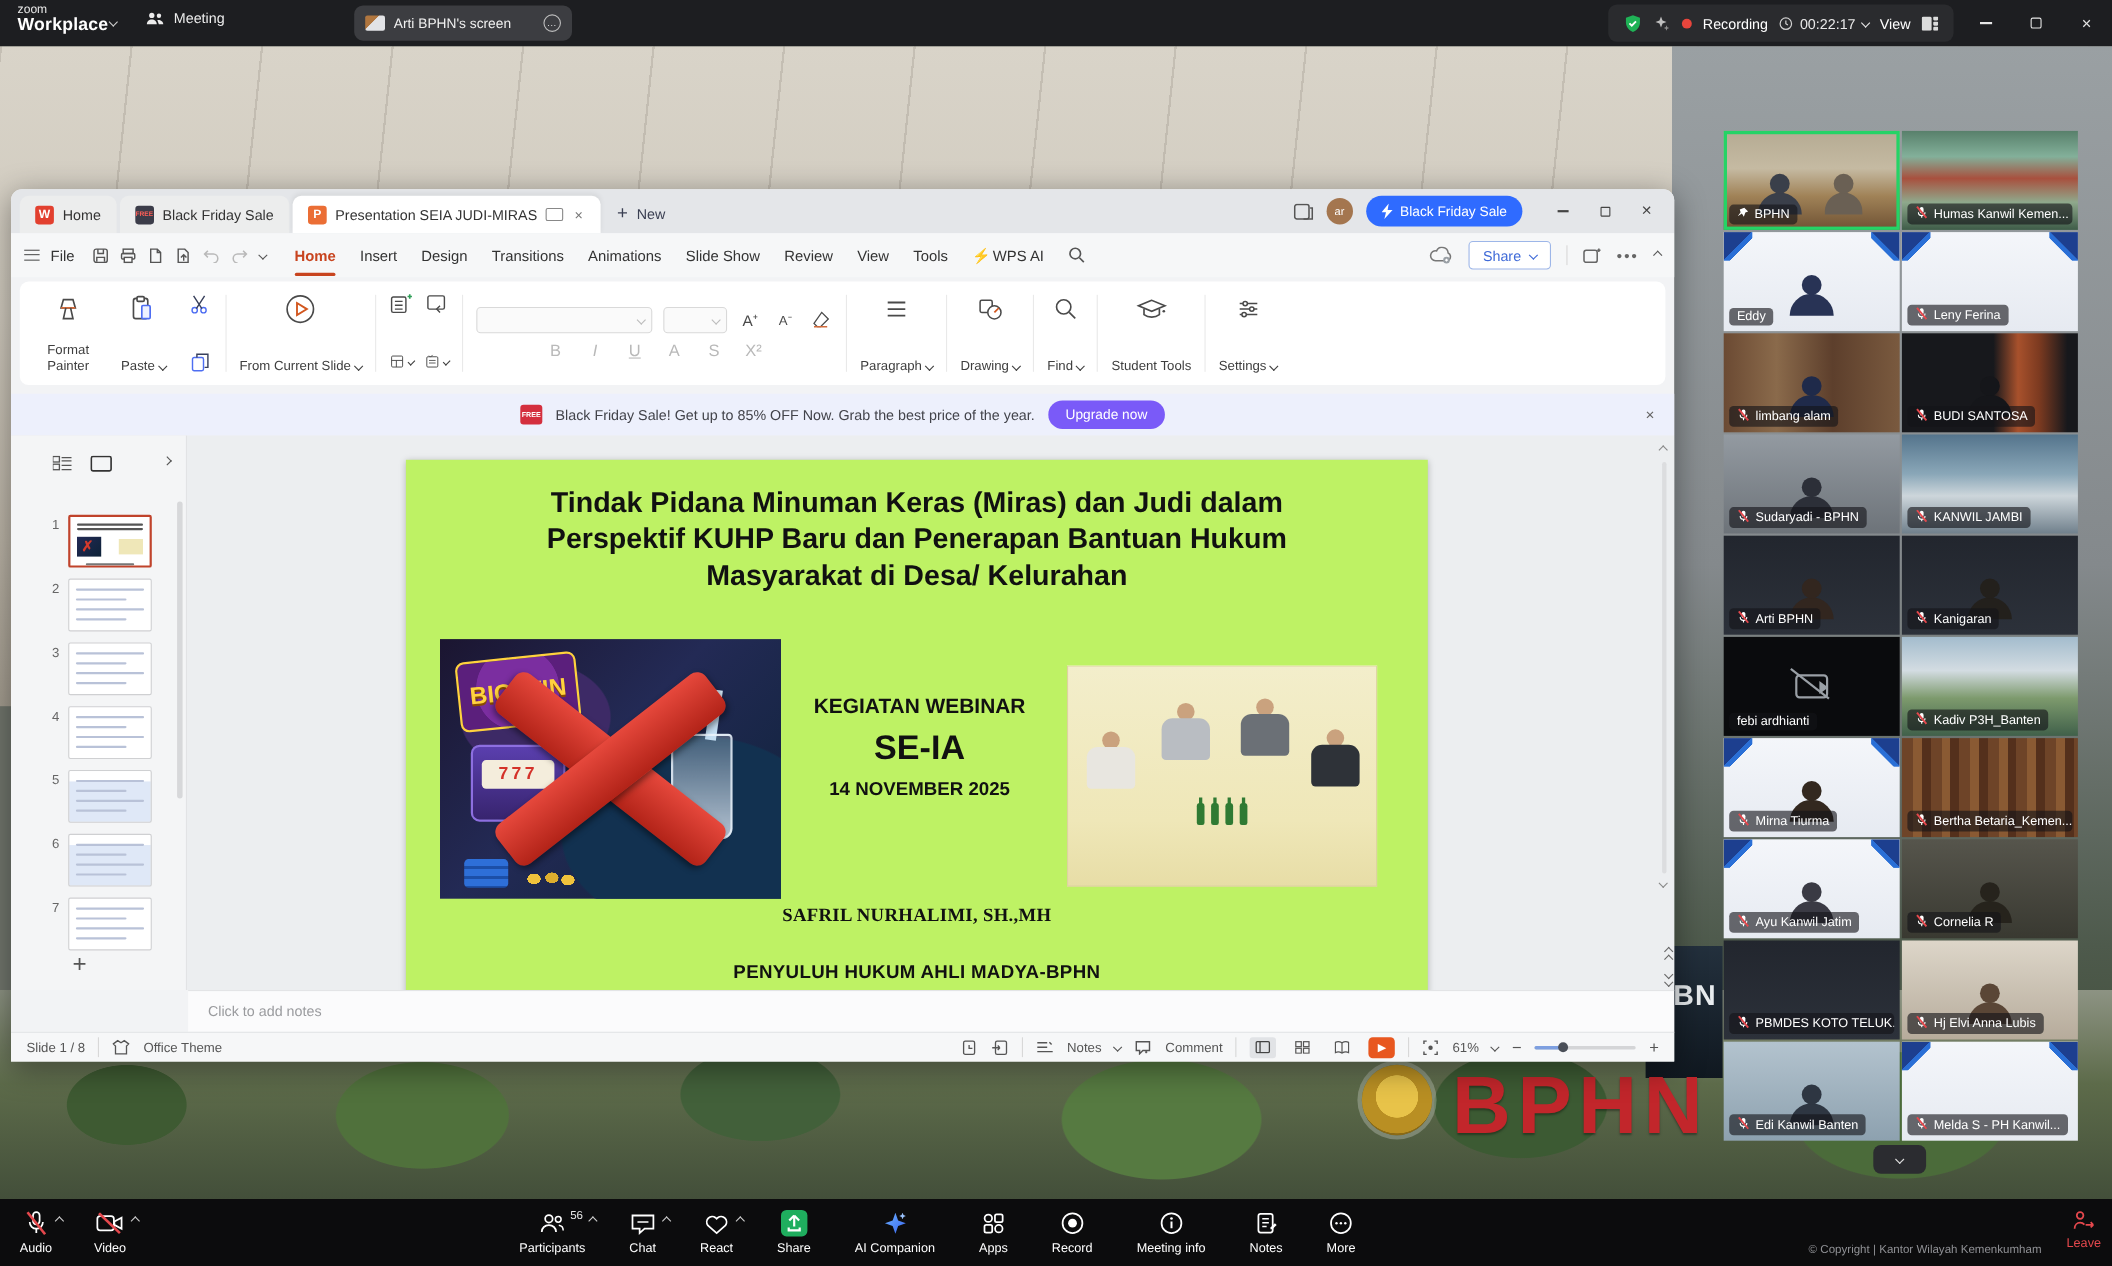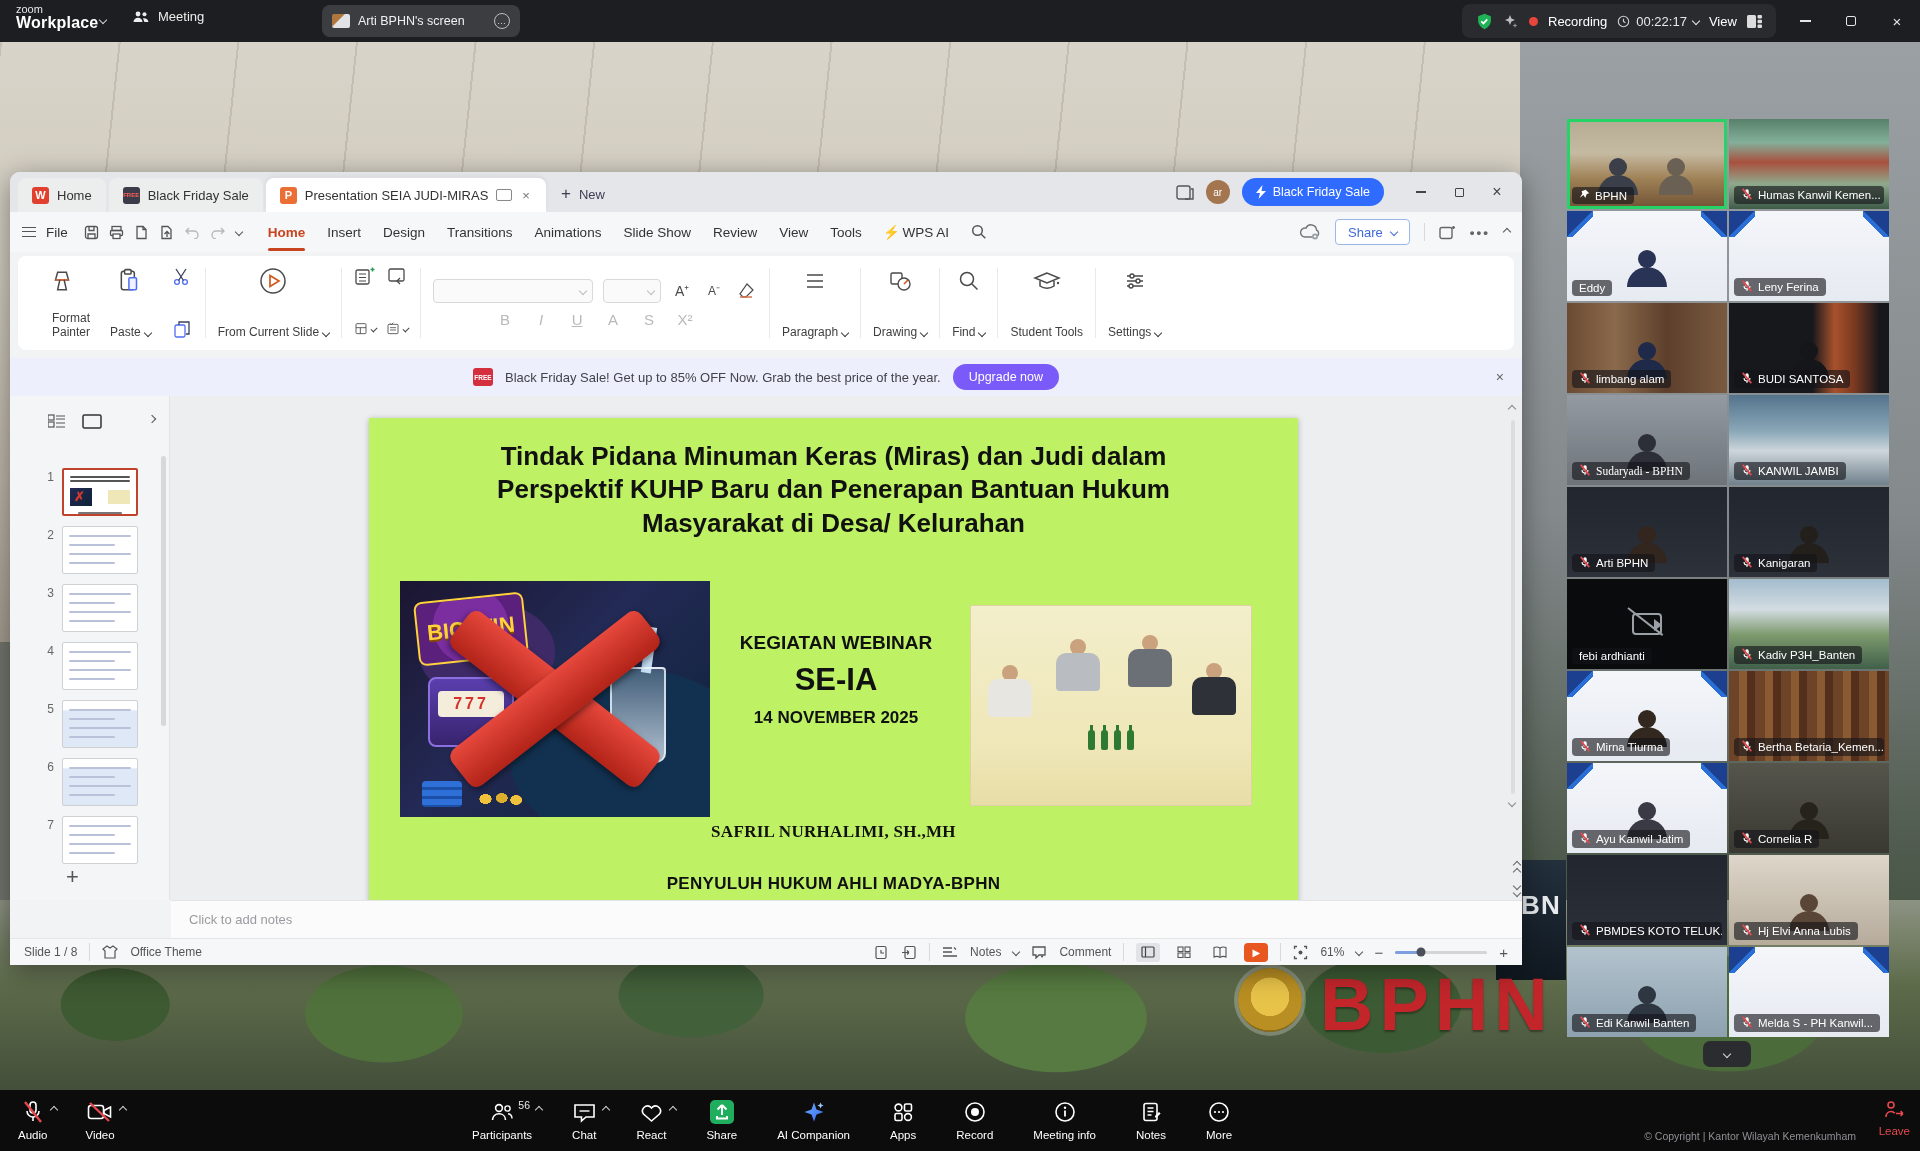--- a/index.html
+++ b/index.html
@@ -176,21 +176,21 @@
   .sil{position:absolute;bottom:14px;left:50%;transform:translateX(-50%);width:40px;height:20px;border-radius:20px 20px 0 0;background:var(--p,#232a3c);}
   .sil::before{content:"";position:absolute;top:-17px;left:50%;transform:translateX(-50%);width:18px;height:18px;border-radius:50%;background:var(--p,#232a3c);}
   .sil.l{left:32%;} .sil.r{left:68%;width:34px;}
   .t-room{background:linear-gradient(180deg,#b5ab93 0%,#c5baa2 38%,#a08257 66%,#6f5234 100%);}
   .t-building{background:linear-gradient(180deg,#58806b 0%,#83b09a 26%,#a8503e 48%,#8fa98c 72%,#3e5c48 100%);}
   .t-white{background:linear-gradient(180deg,#f4f6fa,#e6eaf1);text-decoration:underline;}
   .t-white::before,.t-white::after{content:"";position:absolute;top:0;width:26px;height:26px;background:linear-gradient(135deg,#1d3f8f 48%,#2a6fd6 49% 60%,transparent 61%);}
   .t-white::before{left:0;} .t-white::after{right:0;transform:scaleX(-1);}
   .t-curtain{background:linear-gradient(90deg,#6b4a33,#8a6a4b 30%,#5d3f2c 62%,#7a5a3f);}
   .t-warm{background:linear-gradient(90deg,#17181c 0 52%,#a8512c 66%,#7c3a20 78%,#17181c 94%);}
-  .t-gray{background:linear-gradient(180deg,#939aa1,#6d7379);font-family:Liberation Serif, serif;}
+  .t-gray{background:linear-gradient(180deg,#939aa1,#6d7379);}
   .t-meeting{background:linear-gradient(180deg,#54748c 0%,#8aa7b8 40%,#cdd6db 62%,#70808c 100%);}
   .t-black{background:#0a0b0d;}
   .t-building2{background:linear-gradient(180deg,#a3bccd 0%,#d3dce2 34%,#7d9a6d 62%,#40604a 100%);}
   .t-books{background:repeating-linear-gradient(90deg,#6e4428 0 10px,#8a5a33 10px 18px,#54301c 18px 26px);}
   .t-olive{background:linear-gradient(180deg,#56554c,#393931);}
   .t-bright{background:linear-gradient(180deg,#ddd6c9,#b6ab9b);}
   .t-blue{background:linear-gradient(180deg,#b3c3ce,#8da1af);}
   .t-dark{background:linear-gradient(180deg,#22262e,#2c313a);}
   .camoff{position:absolute;left:50%;top:50%;transform:translate(-50%,-50%);width:30px;height:22px;border:2px solid #9aa0a6;border-radius:4px;}
   .camoff::before{content:"";position:absolute;right:-8px;top:4px;border:6px solid transparent;border-left:8px solid #9aa0a6;}
@@ -390,21 +390,21 @@
 
   <div class="ribbon">
     <div class="rgroup">
       <div class="ric">
           <svg width="26" height="26" viewBox="0 0 24 24">
             <path d="M8 4h8l2 7H6z" fill="none" stroke="#4a4a4a" stroke-width="1.4"></path>
             <path d="M6 11h12" stroke="#d26a3a" stroke-width="1.6"></path>
             <path d="M10 11l-2 9h8l-2-9" fill="none" stroke="#4a4a4a" stroke-width="1.4"></path>
           </svg>
         </div>
-      <div class="rlabel" style="width:56px;text-align:right;">Format Painter</div>
+      <div class="rlabel" style="width:56px;">Format Painter</div>
     </div>
     <div class="rgroup">
       <div class="ric">
           <svg width="26" height="26" viewBox="0 0 24 24">
             <rect x="4" y="3" width="12" height="17" rx="2" fill="none" stroke="#4a4a4a" stroke-width="1.4"></rect>
             <rect x="7" y="1.5" width="6" height="4" rx="1" fill="#fff" stroke="#4a4a4a" stroke-width="1.4"></rect>
             <rect x="11" y="9" width="7" height="11" rx="1" fill="#eef2ff" stroke="#4e6ef2" stroke-width="1.4"></rect>
           </svg>
         </div>
       <div class="rlabel">

